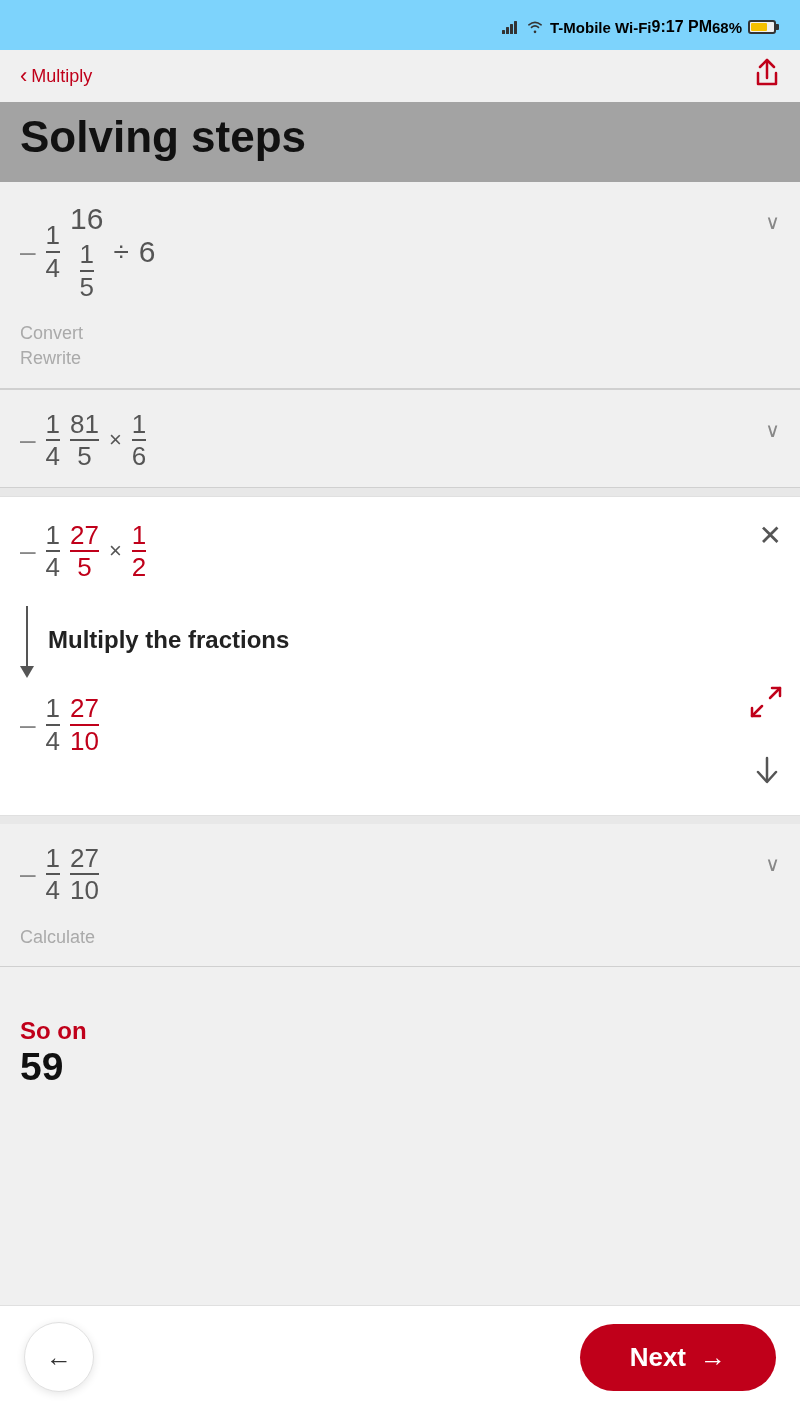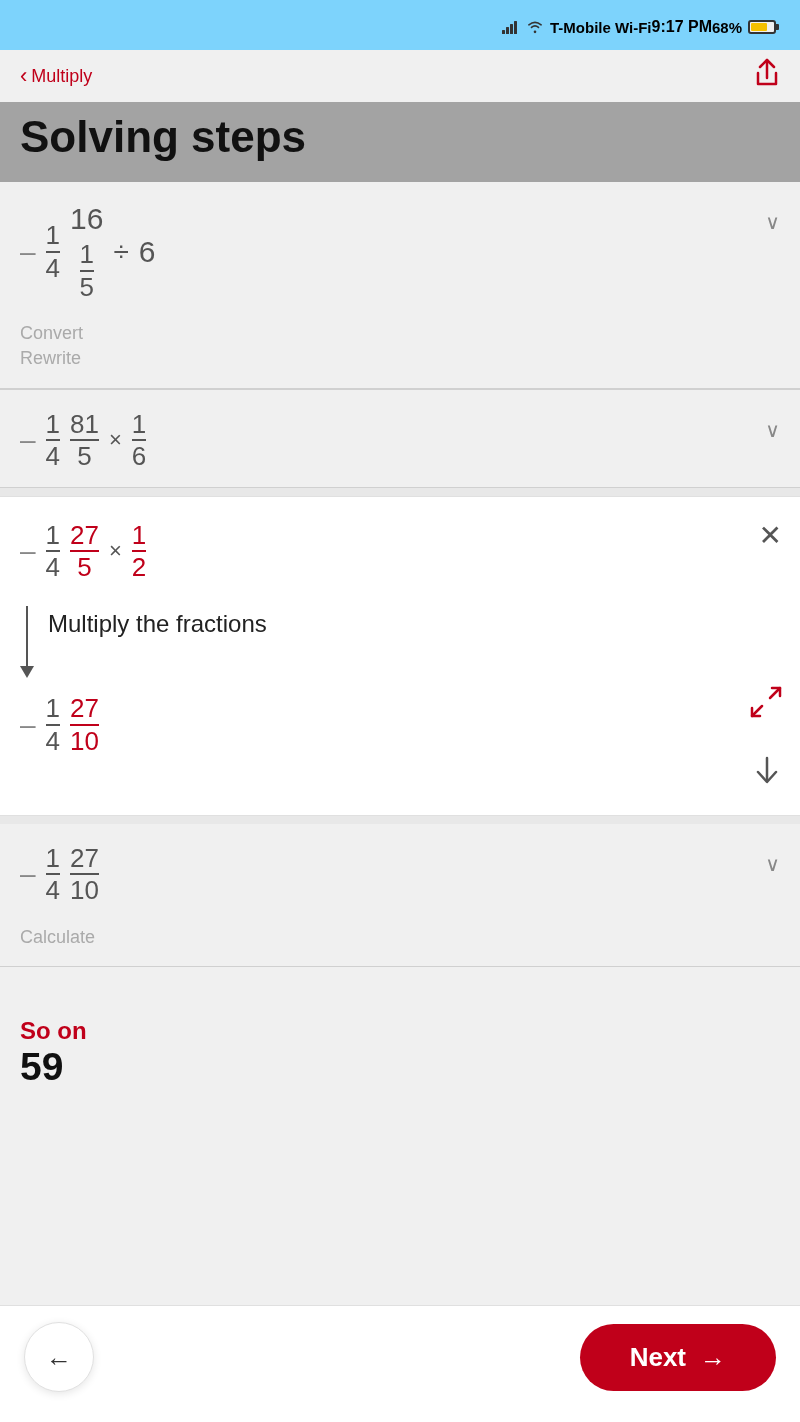--- a/index.html
+++ b/index.html
@@ -233,22 +233,23 @@
       width: 0;
       height: 0;
       border-left: 7px solid transparent;
       border-right: 7px solid transparent;
       border-top: 12px solid #555;
     }
 
     .step-text {
       font-size: 24px;
       color: #222;
-      font-weight: 400;
+      font-weight: 700;
       padding-top: 8px;
+      margin-top: 16px;
     }
 
     .expand-icon {
       position: absolute;
       right: 18px;
       bottom: 90px;
       font-size: 26px;
       color: #c0001a;
       cursor: pointer;
       transform: rotate(0deg);

